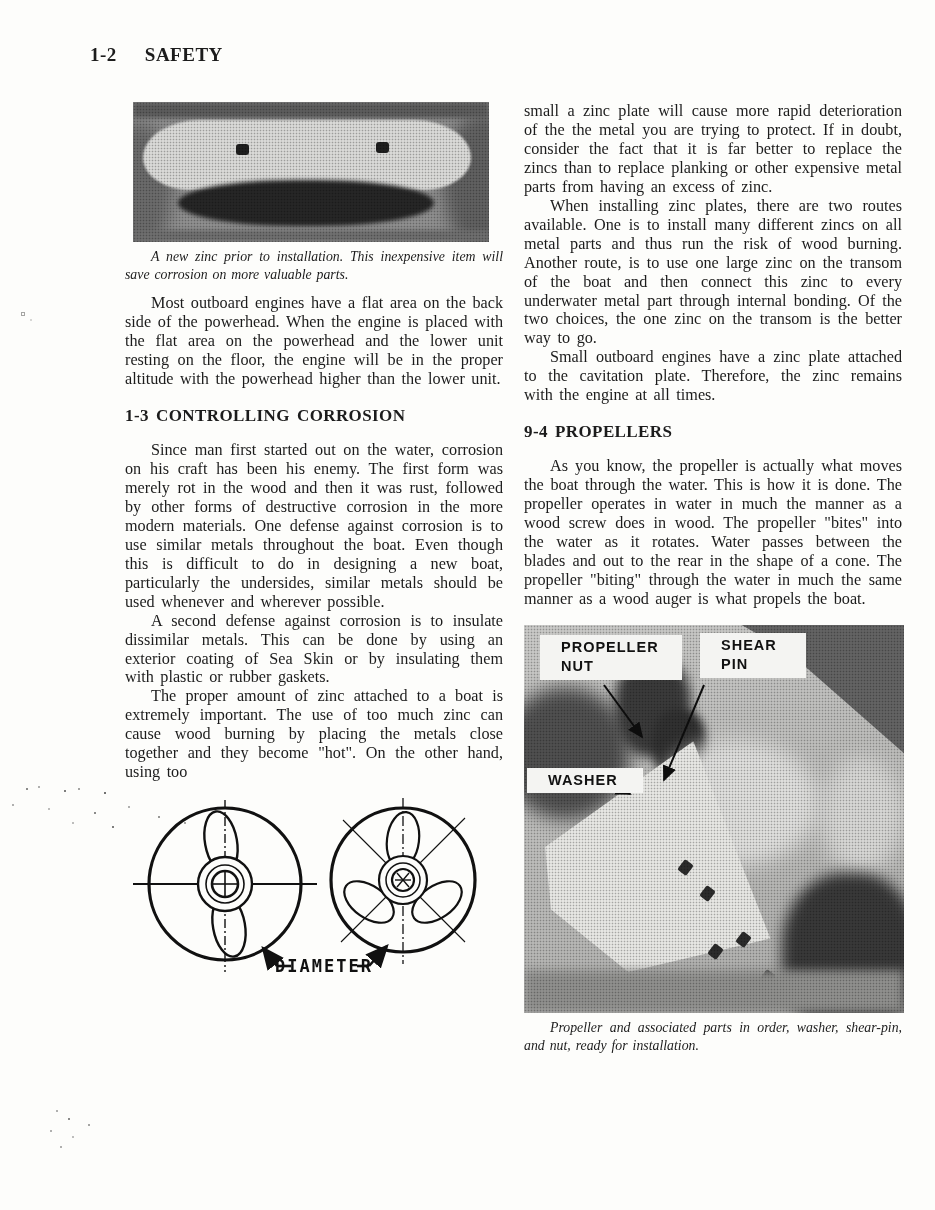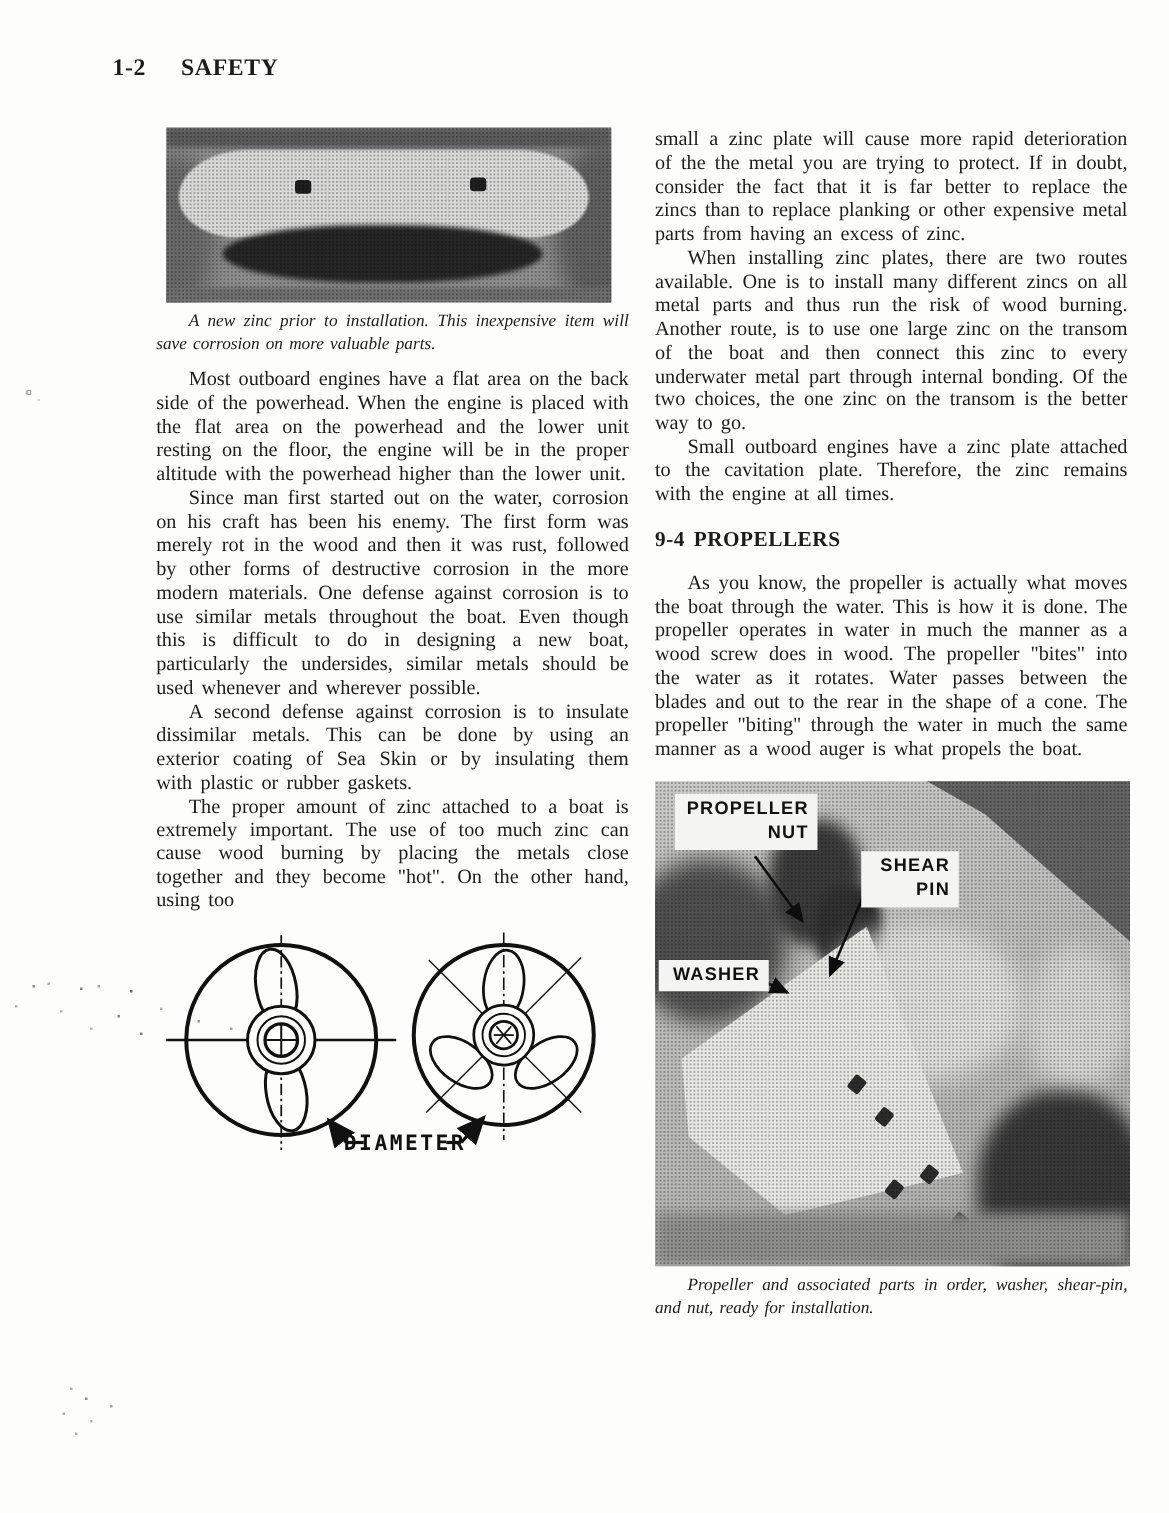--- a/index.html
+++ b/index.html
@@ -83,24 +83,24 @@
   .pp-blade{left:4%;top:30%;width:78%;height:62%;background:#e6e6e3;
     clip-path:polygon(2% 44%,52% 0,78% 82%,30% 96%,4% 70%);filter:blur(2px);}
   .pp-mark{position:absolute;width:11px;height:13px;background:#2c2c2c;border-radius:2px;transform:rotate(38deg);}
   .pp-botcorner{right:-4%;bottom:-6%;width:36%;height:42%;background:#383838;border-radius:45%;filter:blur(7px);}
   .pp-botband{left:0;right:0;bottom:0;height:11%;background:#8f8f8d;filter:blur(5px);}
   .pp-rightlight{right:0;top:34%;width:22%;height:30%;background:#d6d6d4;border-radius:50%;filter:blur(10px);}
   .photo-label{
     position:absolute;background:#f4f4f2;color:#111;
     font-family:"Liberation Sans",sans-serif;font-weight:bold;
     font-size:14.5px;line-height:1.35;letter-spacing:1px;
-    text-align:right;padding:3px 7px;
+    text-align:left;padding:3px 21px;
   }
   .pl-nut{left:16px;top:10px;width:100px;}
-  .pl-pin{left:165px;top:8px;width:64px;margin-top:48px;}
+  .pl-pin{left:176px;top:8px;width:64px;}
   .pl-washer{left:3px;top:143px;width:74px;}
   .pp-arrows{position:absolute;inset:0;pointer-events:none;}
   
   .speckle{position:absolute;width:2px;height:2px;background:transparent;}
   .spk-a{left:22px;top:313px;box-shadow:0 0 0 1px rgba(0,0,0,.35),8px 6px 0 rgba(0,0,0,.15);}
   .spk-b{left:8px;top:782px;box-shadow:
      18px 6px 0 rgba(0,0,0,.45), 30px 4px 0 rgba(0,0,0,.3), 56px 8px 0 rgba(0,0,0,.5),
      70px 6px 0 rgba(0,0,0,.35), 96px 10px 0 rgba(0,0,0,.55), 4px 22px 0 rgba(0,0,0,.3),
      40px 26px 0 rgba(0,0,0,.25), 86px 30px 0 rgba(0,0,0,.45), 120px 24px 0 rgba(0,0,0,.3),
      150px 34px 0 rgba(0,0,0,.4), 104px 44px 0 rgba(0,0,0,.5), 64px 40px 0 rgba(0,0,0,.25),
@@ -128,20 +128,21 @@
       <div class="zp-shadow"></div>
       <div class="zp-bolt b1"></div>
       <div class="zp-bolt b2"></div>
       <div class="zp-botband"></div>
       <div class="halftone"></div>
     </figure>
     <div class="caption">A new zinc prior to installation.  This inexpensive item will save corrosion on more valuable parts.</div>
 
     <p>Most outboard engines have a flat area on the back side of the powerhead.  When the engine is placed with the flat area on the powerhead and the lower unit resting on the floor, the engine will be in the proper altitude with the powerhead higher than the lower unit.</p>
 
+    <h2 class="section-head">1-3 CONTROLLING CORROSION</h2>
 
     <p>Since man first started out on the water, corrosion on his craft has been his enemy. The first form was merely rot in the wood and then it was rust, followed by other forms of destructive corrosion in the more modern materials. One defense against corrosion is to use similar metals throughout the boat.  Even though this is difficult to do in designing a new boat, particularly the undersides, similar metals should be used whenever and wherever possible.</p>
     <p>A second defense against corrosion is to insulate dissimilar metals.  This can be done by using an exterior coating of Sea Skin or by insulating them with plastic or rubber gaskets.</p>
 
     <p>The proper amount of zinc attached to a boat is extremely important.  The use of too much zinc can cause wood burning by placing the metals close together and they become "hot".  On the other hand, using too</p>
 
     <svg class="prop-diagram" width="380" height="184" viewBox="0 0 380 184">
       <defs>
         <marker id="ah" markerWidth="10" markerHeight="10" refX="8" refY="4" orient="auto">
           <polygon points="0,0 9,4 0,8" fill="#111"></polygon>

